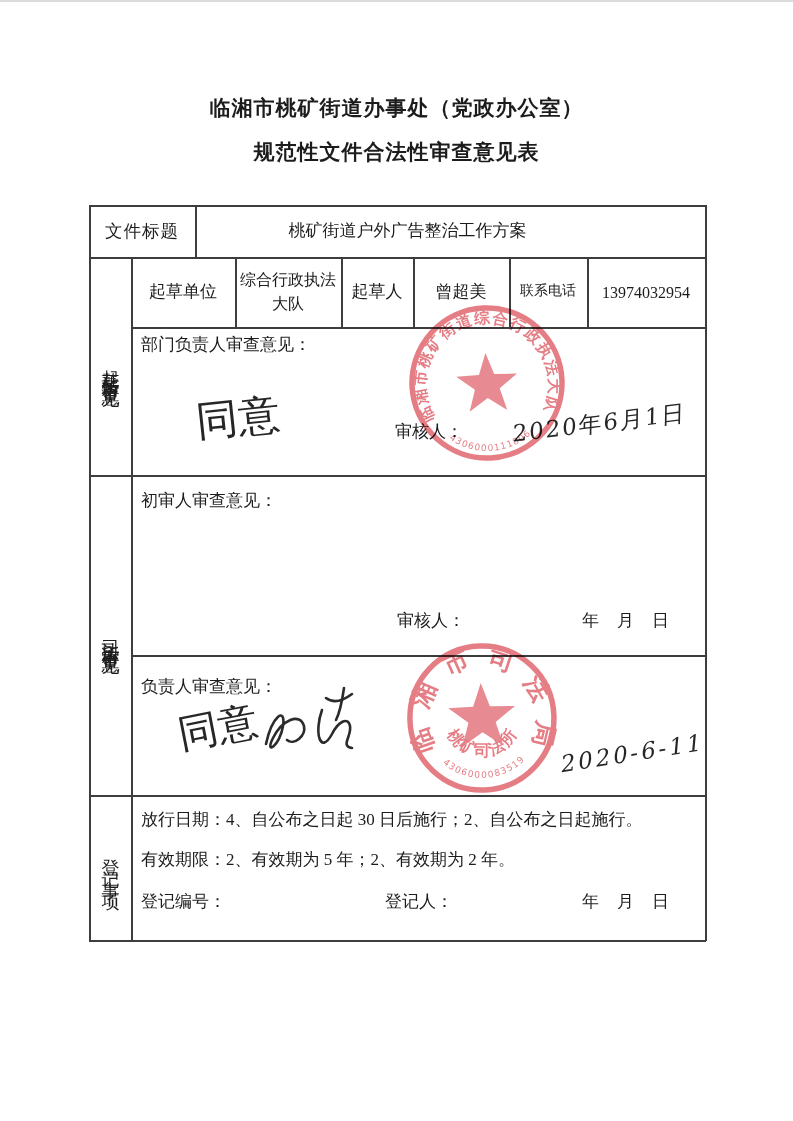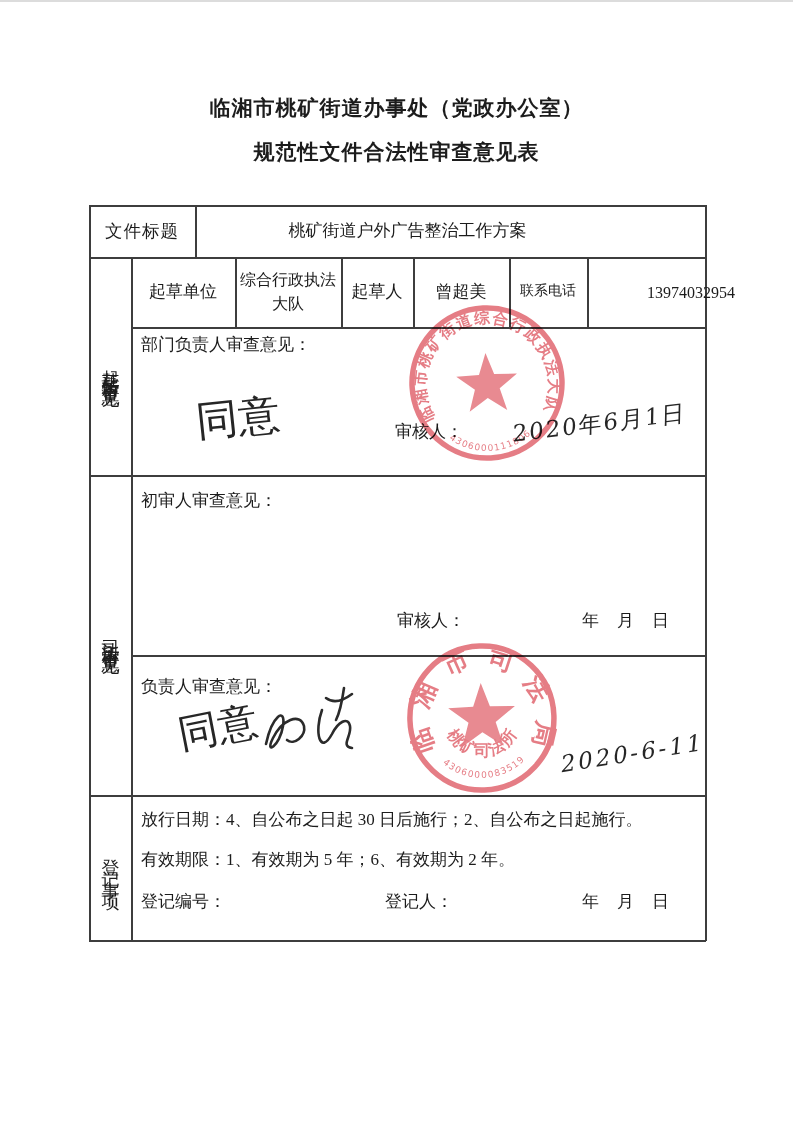--- a/index.html
+++ b/index.html
@@ -59,21 +59,21 @@
 </div>
 
 <div class="t cell-label center" style="left:89px;width:106px;top:221px;font-size:17.5px;letter-spacing:1px;">文件标题</div>
 <div class="t cell-label center" style="left:195px;width:425px;top:221px;">桃矿街道户外广告整治工作方案</div>
 
 <div class="t cell-label center" style="left:131px;width:104px;top:282px;">起草单位</div>
 <div class="abs center" style="left:237px;width:102px;top:268px;font-size:16px;line-height:24px;white-space:normal;">综合行政执法大队</div>
 <div class="t cell-label center" style="left:341px;width:72px;top:282px;">起草人</div>
 <div class="t cell-label center" style="left:413px;width:96px;top:282px;">曾超美</div>
 <div class="t center" style="left:509px;width:78px;top:283px;font-size:14px;">联系电话</div>
-<div class="t center" style="left:587px;width:118px;top:283px;font-size:16px;padding-left:45px;">13974032954</div>
+<div class="t center" style="left:587px;width:118px;top:283px;font-size:16px;">13974032954</div>
 
 <div class="vcell" style="left:90px;top:258px;width:41px;height:217px;">
   <div class="vertical">起草站所审查意见</div>
 </div>
 <div class="vcell" style="left:90px;top:476px;width:41px;height:319px;">
   <div class="vertical">司法所审查意见</div>
 </div>
 <div class="vcell" style="left:90px;top:796px;width:41px;height:144px;">
   <div class="vertical" style="letter-spacing:12px;">登记事项</div>
 </div>
@@ -93,21 +93,21 @@
   <g fill="none" stroke="#2b2b2b" stroke-width="2.6" stroke-linecap="round">
     <path d="M10,58 C16,30 30,20 27,40 C24,60 8,70 17,52 C26,34 44,26 48,40 C50,50 38,60 31,54"></path>
     <path d="M66,24 C58,46 64,70 76,48 C82,36 92,30 94,40 C96,50 84,60 96,62"></path>
     <path d="M70,12 C78,18 88,14 96,8"></path>
     <path d="M88,2 C86,16 84,26 80,34"></path>
   </g>
 </svg>
 <div class="hand" style="left:560px;top:740px;font-size:23px;letter-spacing:3px;transform:rotate(-9deg) skewX(-14deg);">2020-6-11</div>
 
 <div class="t cell-label" style="left:141px;top:810px;">放行日期：4、自公布之日起 30 日后施行；2、自公布之日起施行。</div>
-<div class="t cell-label" style="left:141px;top:850px;">有效期限：1、有效期为 5 年；6、有效期为 2 年。</div>
+<div class="t cell-label" style="left:141px;top:850px;">有效期限：2、有效期为 5 年；2、有效期为 2 年。</div>
 <div class="t cell-label" style="left:141px;top:892px;">登记编号：</div>
 <div class="t cell-label" style="left:385px;top:892px;">登记人：</div>
 <div class="t cell-label" style="left:582px;top:892px;letter-spacing:18px;">年月日</div>
 
 <svg class="stamp" style="left:399px;top:295px;transform:rotate(-3deg);" width="176" height="176" viewBox="0 0 176 176">
   <defs>
     <path id="s1ring" d="M 34.3,121 A 62,62 0 1,1 141.7,121"></path>
     <path id="s1num" d="M 45.6,140.6 A 66,66 0 0,0 130.4,140.6"></path>
   </defs>
   <circle cx="88" cy="88" r="75" fill="none" stroke="#e26b74" stroke-width="5.5"></circle>

